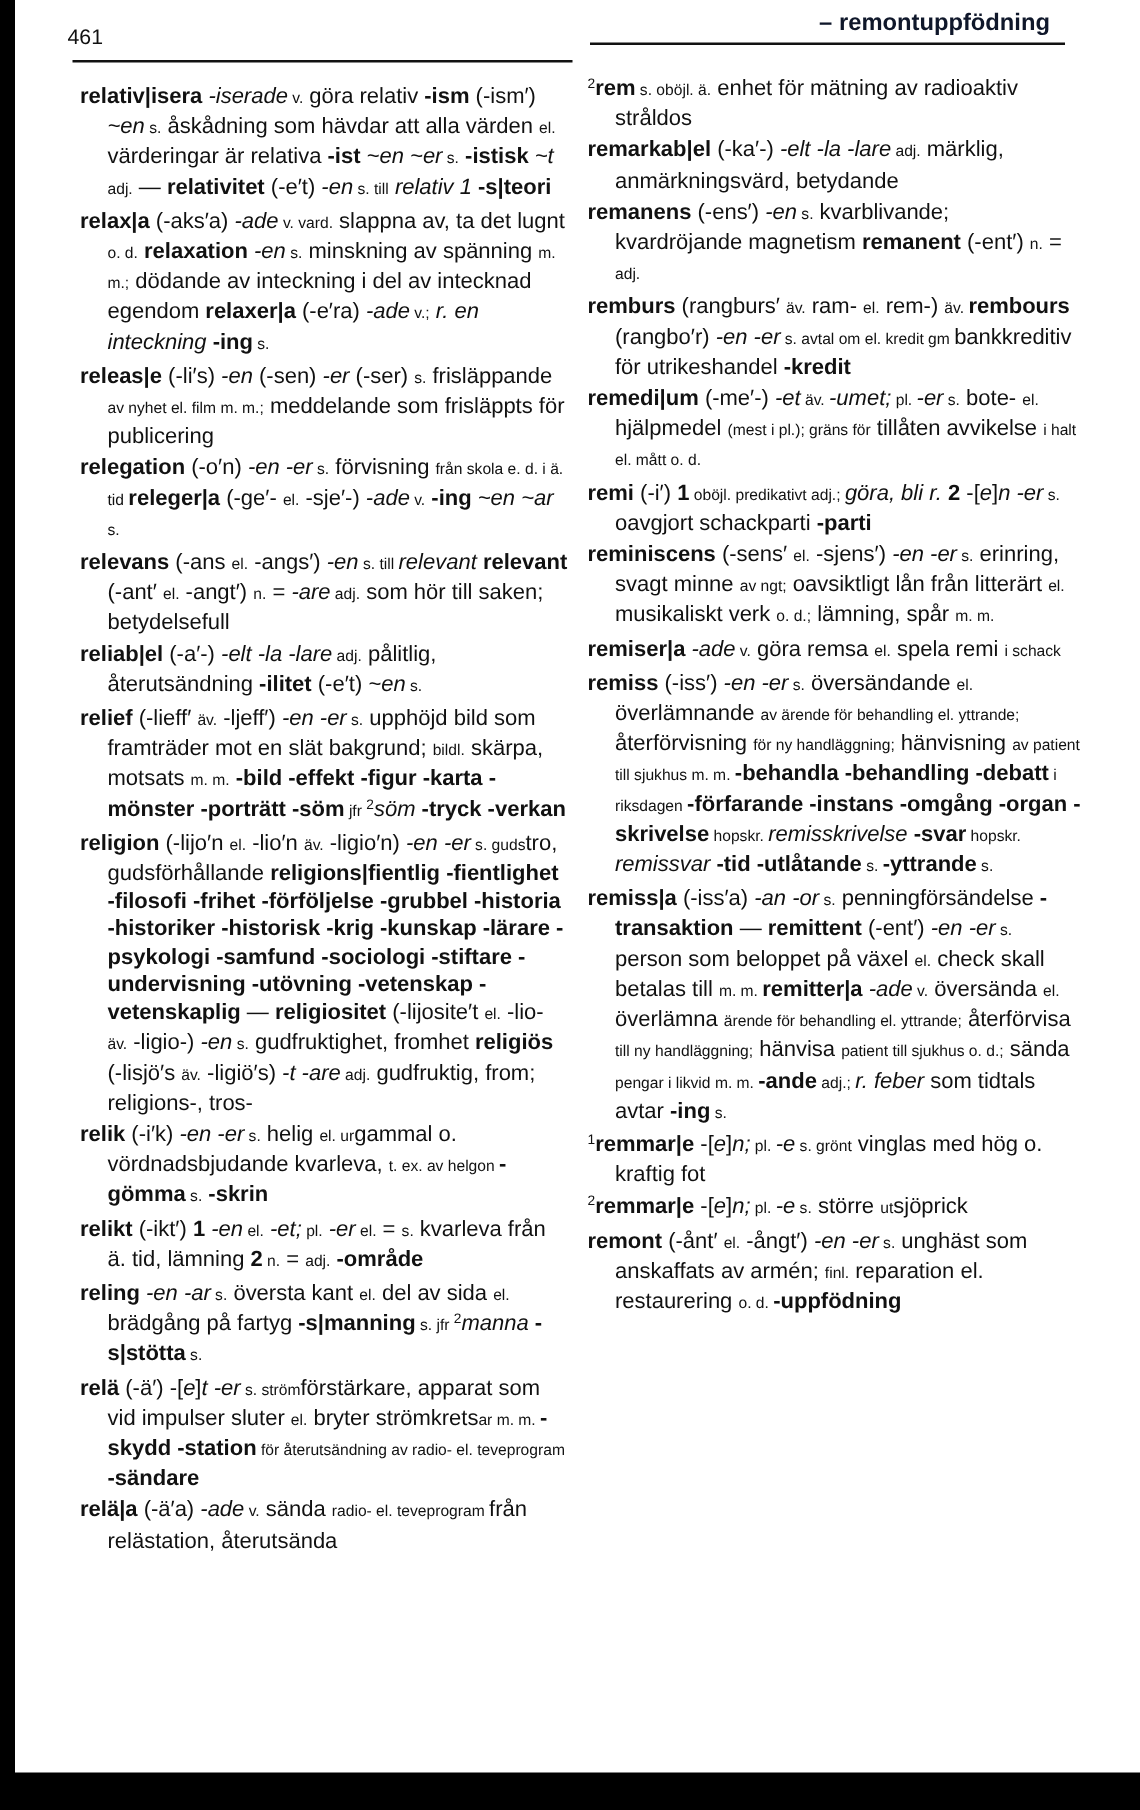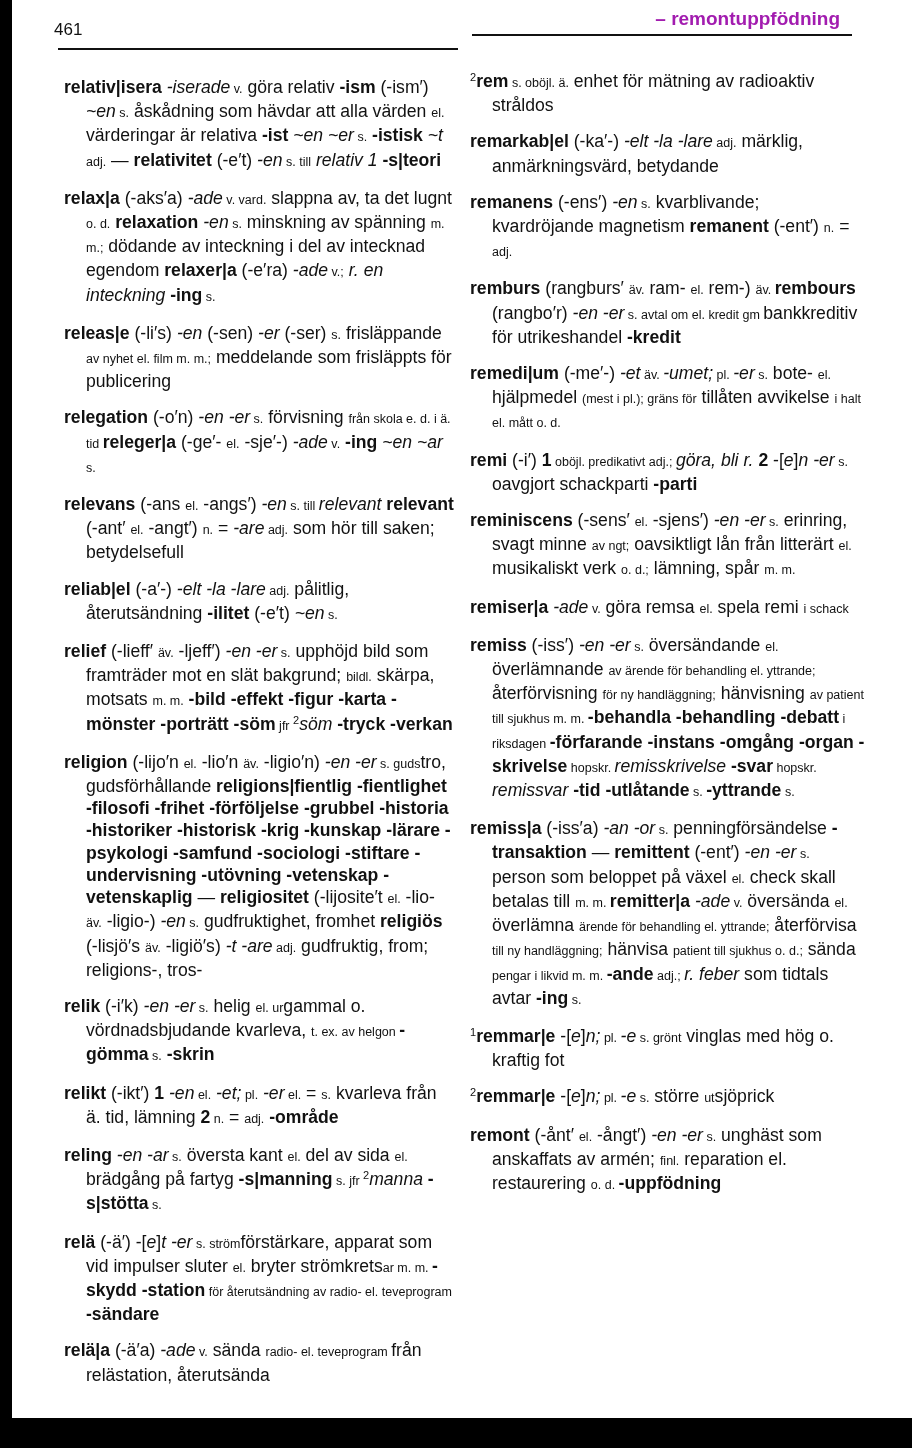--- a/index.html
+++ b/index.html
@@ -9,31 +9,31 @@
     font-family:"Liberation Sans", sans-serif; color:#111;
   }
   .page {
     position:absolute; left:12px; top:0; width:900px; height:1418px;
     background:#fff;
   }
   .header-left {
     position:absolute; left:42px; top:20px; font-size:17px; color:#111;
   }
   .header-right {
-    position:absolute; right:72px; top:8px; font-size:19px; font-weight:bold; color:#a21caf;
+    position:absolute; right:72px; top:8px; font-size:19px; font-weight:bold; color:#0f172a;
   }
   .rule-left { position:absolute; left:46px; top:48px; width:400px; height:2px; background:#111; }
   .rule-right { position:absolute; left:460px; top:34px; width:380px; height:2px; background:#111; }
   .col {
     position:absolute; top:62px; width:390px;
     font-size:17.6px; line-height:22.2px;
   }
   .col.left { left:52px; }
   .col.right { left:458px; top:56px; width:395px; }
-  .entry { margin:14px 0 0 0; padding-left:22px; text-indent:-22px; }
+  .entry { margin:3px 0 0 0; padding-left:22px; text-indent:-22px; }
   .entry .b { font-weight:bold; }
   .entry .i { font-style:italic; }
   .entry .s { font-size:12.5px; }
   .entry sup { font-size:11px; vertical-align:6px; line-height:0; }
 </style>
 </head>
 <body>
 
 <div class="page">
   <div class="header-left">461</div>

